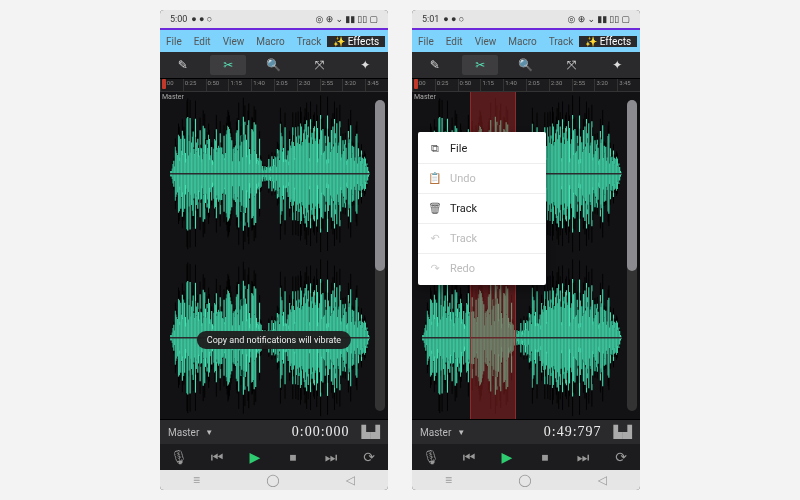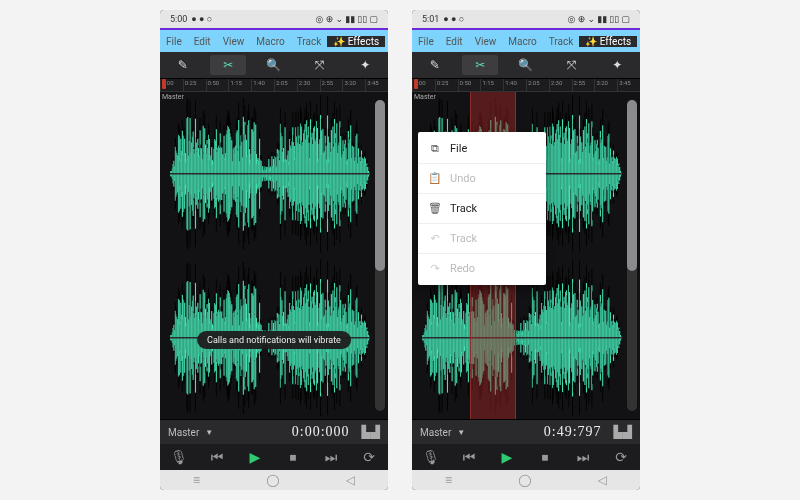--- a/index.html
+++ b/index.html
@@ -1140,21 +1140,21 @@
               <line x1="99.61" y1="49.46" x2="99.61" y2="50.54" stroke="#47e1b3" stroke-width="0.55"></line>
               <line x1="100.00" y1="49.28" x2="100.00" y2="50.72" stroke="#000" stroke-width="0.5"></line>
               <line x1="100.00" y1="49.28" x2="100.00" y2="50.72" stroke="#47e1b3" stroke-width="0.55"></line>
               <line x1="0" y1="50" x2="100" y2="50" stroke="#2b2b2e" stroke-width="0.8"></line>
             </svg>
           </div>
       </div>
       <div class="scroll-right">
           <div class="scroll-thumb"></div>
         </div>
-      <div class="toast">Calls and notifications will vibrate</div>
+      <div class="toast">Copy and notifications will vibrate</div>
     </div>
     <div class="footer1">
       <span class="trackname">Master</span>
       <span class="dd">▼</span>
       <span class="time">0:00:000</span>
       <span class="wave-ico">▙▟</span>
     </div>
     <div class="playbar">
       <div class="playbtn">🎙</div>
       <div class="playbtn">⏮</div>

